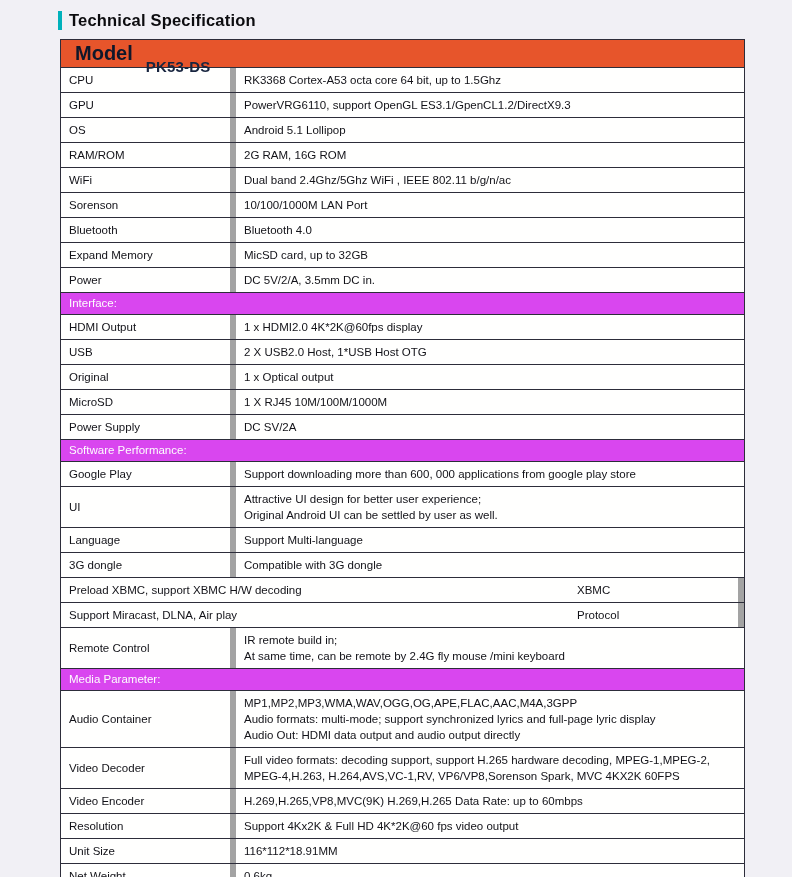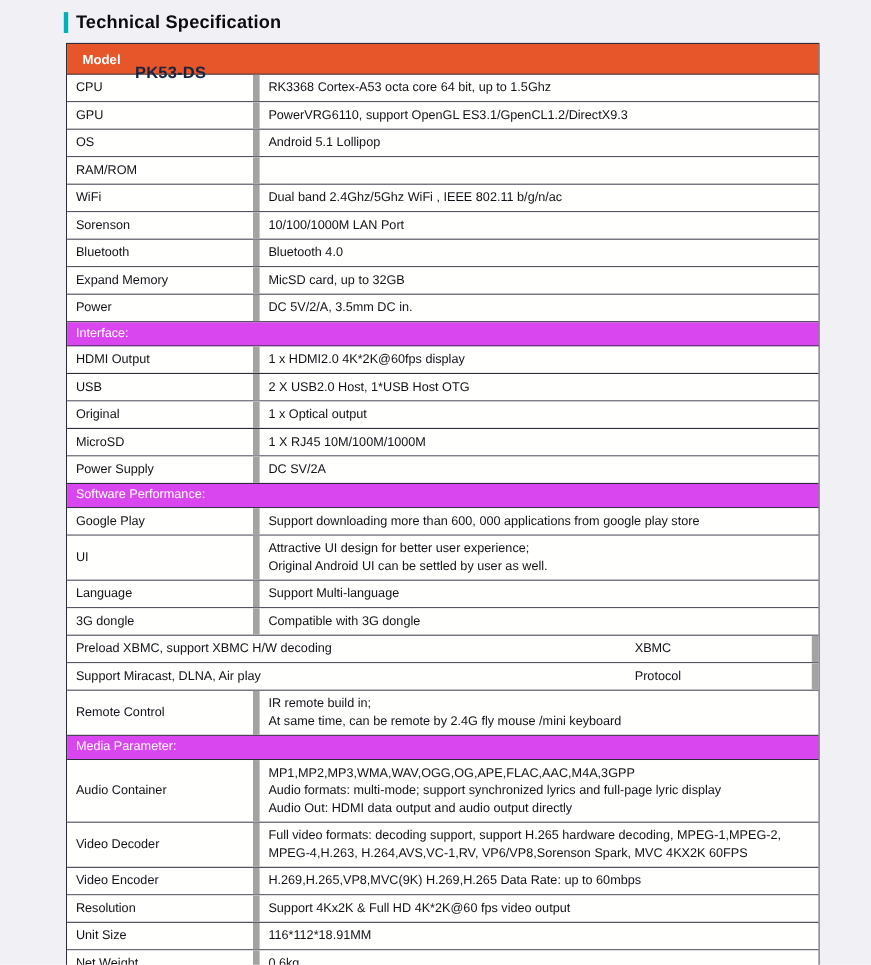--- a/index.html
+++ b/index.html
@@ -18,21 +18,21 @@
   .page-title { font-size: 16.5px; font-weight: bold; color: #0c0c0f; letter-spacing: .2px; }
 
   
   .spec-table { margin-left: 60px; width: 685px; border: 1px solid #2d2d3a; background: #fffffe; }
 
   
   .model-bar {
     background: #e7552b; height: 28px; display: flex; align-items: center;
     padding-left: 14px; gap: 13px; border-bottom: 1px solid #2d2d3a;
   }
-  .model-label { color: #ffffff; font-weight: bold; font-size: 12px; }
+  .model-label { color: #0f172a; font-weight: bold; font-size: 20px; }
   .model-value { color: #18253f; font-weight: bold; font-size: 15px; letter-spacing: .2px; margin-top: 25px; }
 
   
   .section-bar {
     background: #d946ef; color: #fdfdfd; font-size: 11.5px;
     padding: 4px 8px 5px 8px; border-bottom: 1px solid #2d2d3a;
   }
 
   
   .row { display: flex; border-bottom: 1px solid #2d2d3a; background: #fffffe; }
@@ -71,20 +71,21 @@
     <div class="row">
       <div class="cell label">GPU</div>
       <div class="cell value">PowerVRG6110, support OpenGL ES3.1/GpenCL1.2/DirectX9.3</div>
     </div>
     <div class="row">
       <div class="cell label">OS</div>
       <div class="cell value">Android 5.1 Lollipop</div>
     </div>
     <div class="row">
       <div class="cell label">RAM/ROM</div>
+      <div class="cell value">2G RAM, 16G ROM</div>
     </div>
     <div class="row">
       <div class="cell label">WiFi</div>
       <div class="cell value">Dual band 2.4Ghz/5Ghz WiFi , IEEE 802.11 b/g/n/ac</div>
     </div>
     <div class="row">
       <div class="cell label">Sorenson</div>
       <div class="cell value">10/100/1000M LAN Port</div>
     </div>
     <div class="row">

